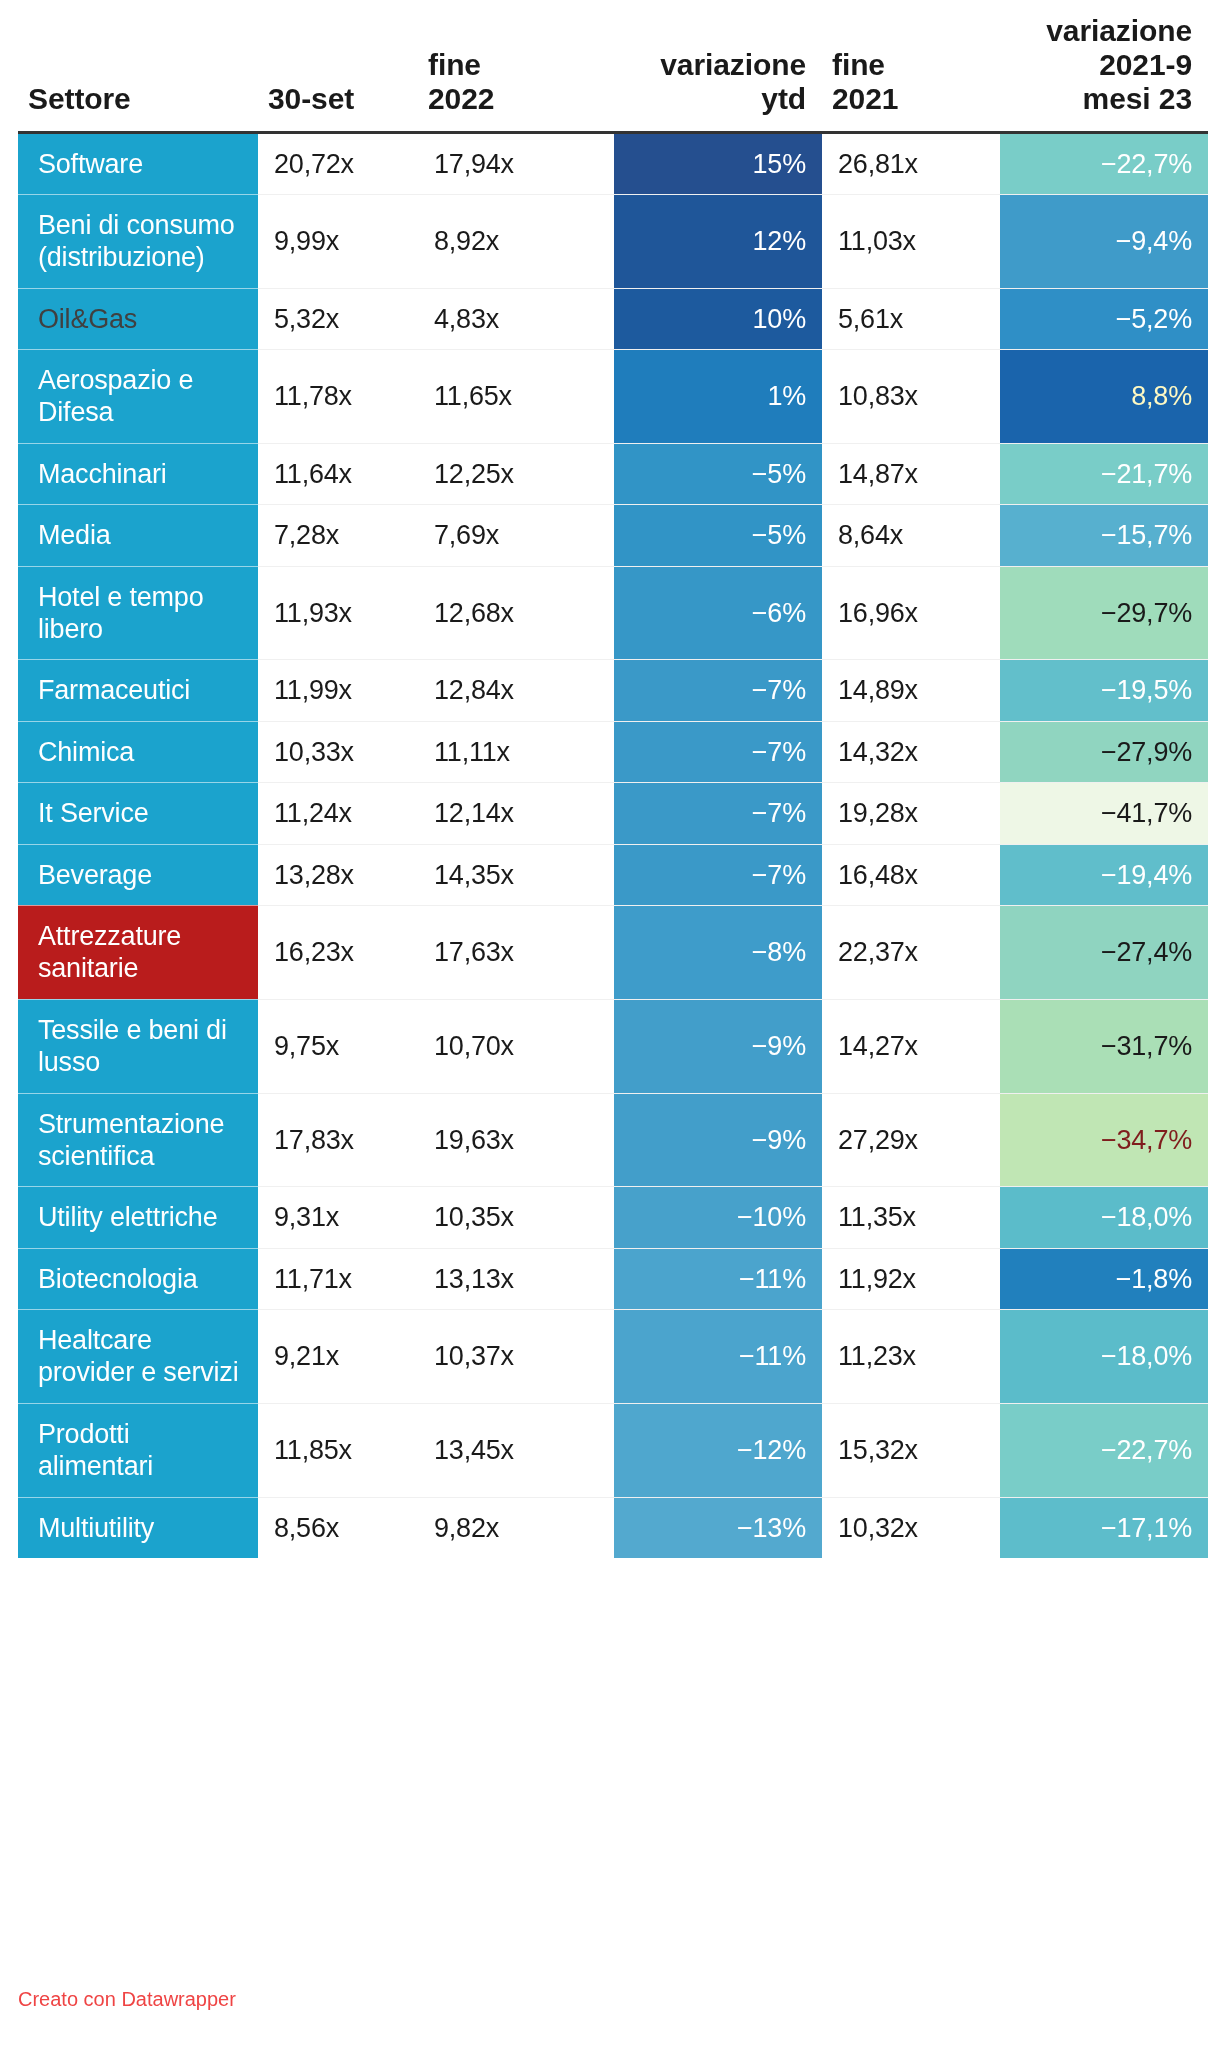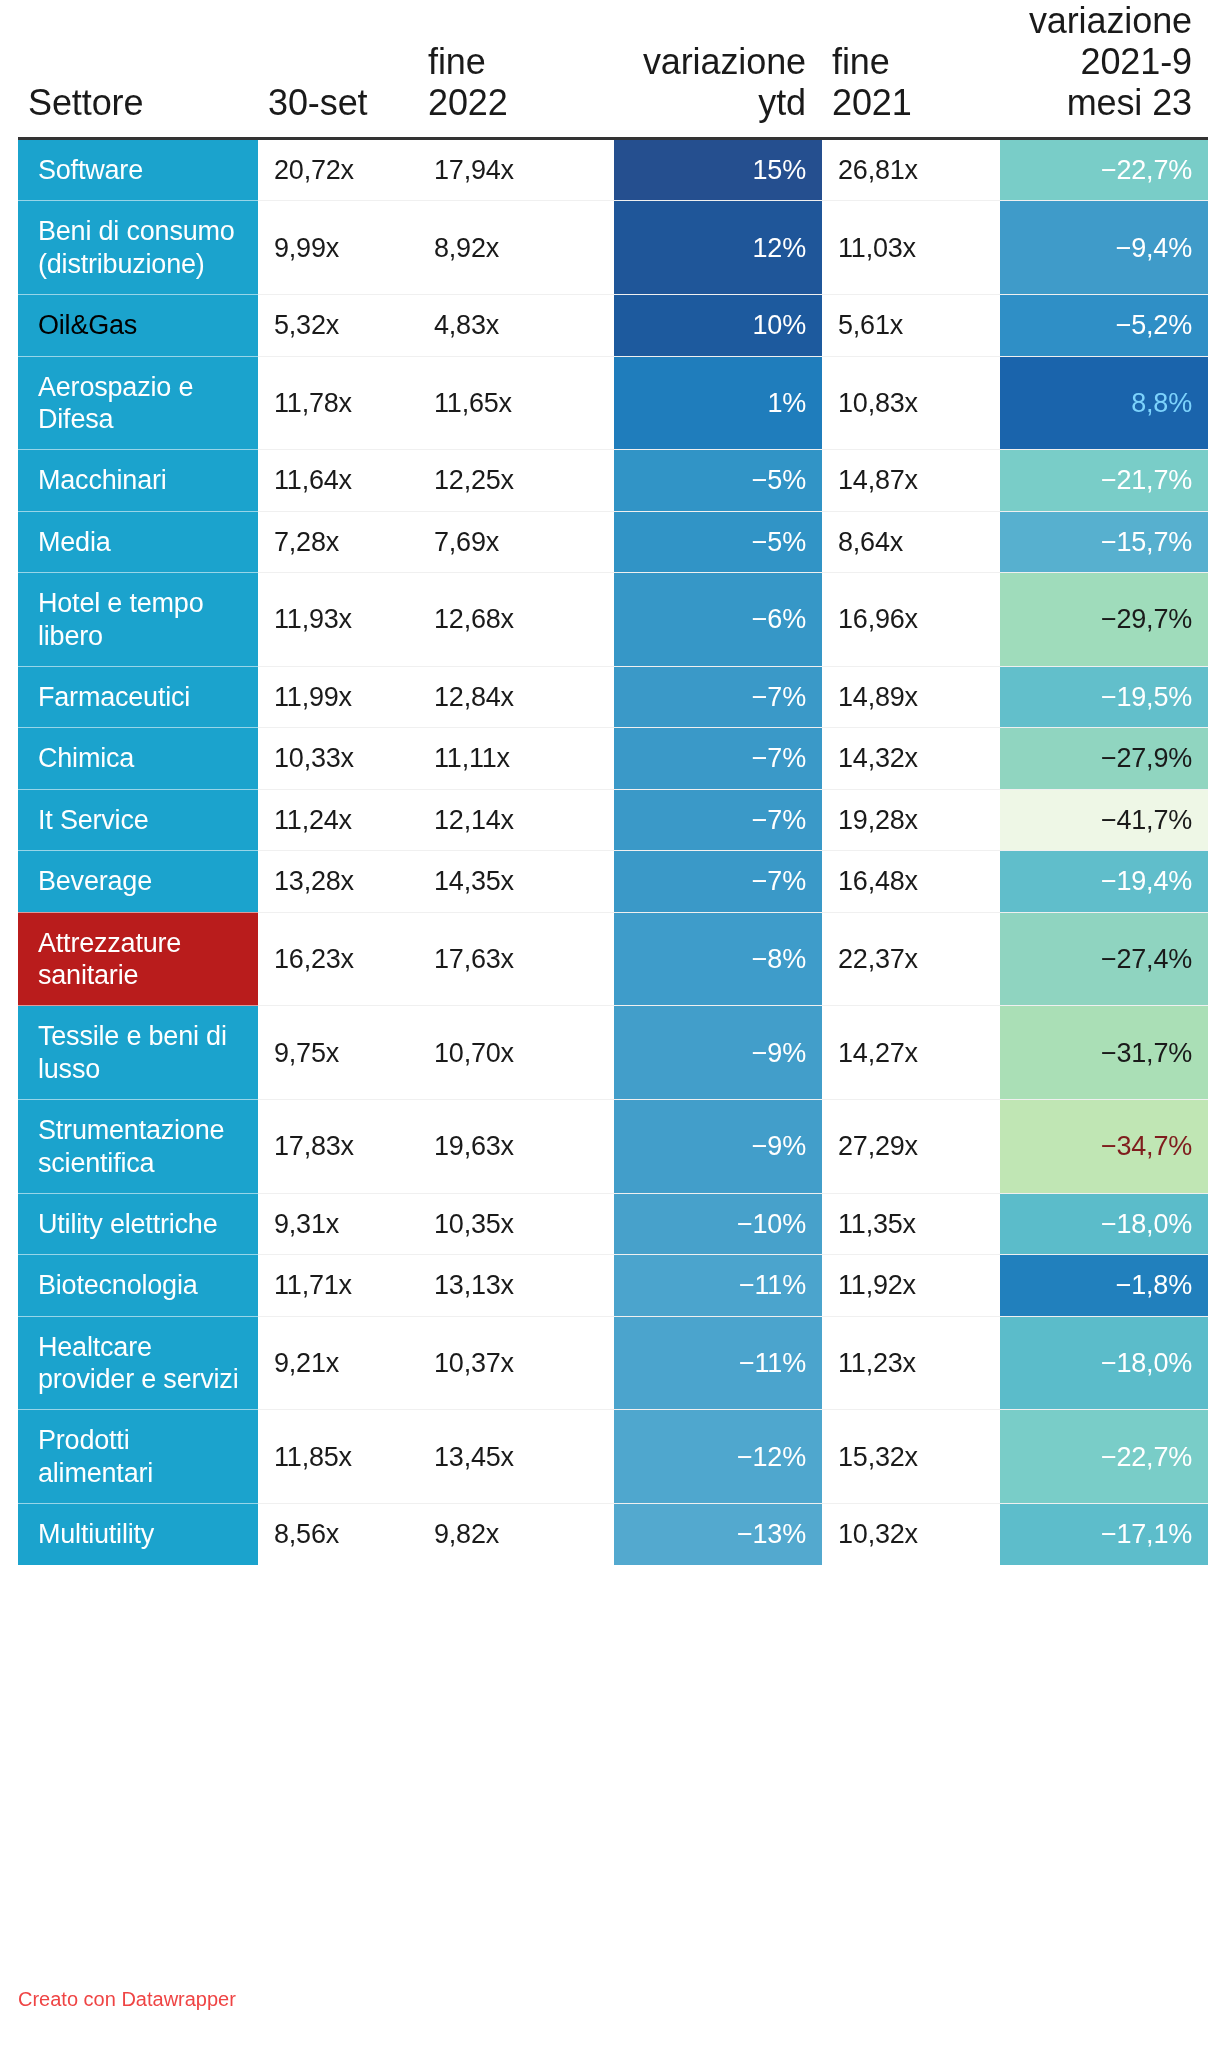--- a/index.html
+++ b/index.html
@@ -32,22 +32,22 @@
   
   col.c-sector { width: 240px; }
   col.c-set    { width: 160px; }
   col.c-fine22 { width: 196px; }
   col.c-ytd    { width: 208px; }
   col.c-fine21 { width: 178px; }
   col.c-var    { width: 208px; }
 
   
   thead th {
-    font-size: 36px;
-    font-weight: normal;
+    font-size: 30px;
+    font-weight: bold;
     color: #1a1a1a;
     vertical-align: bottom;
     padding: 0 16px 14px 16px;
     line-height: 1.14;
     border-bottom: 3px solid #333333;
     background: #ffffff;
     letter-spacing: -0.1px;
   }
   thead th.h-left  { text-align: left; padding-left: 10px;}
   thead th.h-right { text-align: right; }
@@ -140,34 +140,34 @@
         </tr>
         <tr>
           <td class="sector" style="background: rgb(27, 163, 205); color: rgb(255, 255, 255);">Beni di consumo (distribuzione)</td>
           <td class="num">9,99x</td>
           <td class="num">8,92x</td>
           <td class="ytd" style="background: rgb(31, 86, 153); color: rgb(255, 255, 255);">12%</td>
           <td class="num">11,03x</td>
           <td class="var" style="background: rgb(63, 155, 201); color: rgb(255, 255, 255);">−9,4%</td>
         </tr>
         <tr>
-          <td class="sector" style="background: rgb(27, 163, 205); color: #000000; margin-left: 44px;">Oil&amp;Gas</td>
+          <td class="sector" style="background: rgb(27, 163, 205); color: #404040; margin-left: 44px;">Oil&amp;Gas</td>
           <td class="num">5,32x</td>
           <td class="num">4,83x</td>
           <td class="ytd" style="background: rgb(29, 90, 158); color: rgb(255, 255, 255);">10%</td>
           <td class="num">5,61x</td>
           <td class="var" style="background: rgb(47, 143, 198); color: rgb(255, 255, 255);">−5,2%</td>
         </tr>
         <tr>
           <td class="sector" style="background: rgb(27, 163, 205); color: rgb(255, 255, 255);">Aerospazio e Difesa</td>
           <td class="num">11,78x</td>
           <td class="num">11,65x</td>
           <td class="ytd" style="background: rgb(31, 125, 188); color: rgb(255, 255, 255);">1%</td>
           <td class="num">10,83x</td>
-          <td class="var" style="background: rgb(26, 100, 172); color: #7dd3fc; padding-left: 40px;">8,8%</td>
+          <td class="var" style="background: rgb(26, 100, 172); color: #fef9c3; padding-left: 40px;">8,8%</td>
         </tr>
         <tr>
           <td class="sector" style="background: rgb(27, 163, 205); color: rgb(255, 255, 255);">Macchinari</td>
           <td class="num">11,64x</td>
           <td class="num">12,25x</td>
           <td class="ytd" style="background: rgb(49, 148, 198); color: rgb(255, 255, 255);">−5%</td>
           <td class="num">14,87x</td>
           <td class="var" style="background: rgb(121, 205, 200); color: rgb(255, 255, 255);">−21,7%</td>
         </tr>
         <tr>

